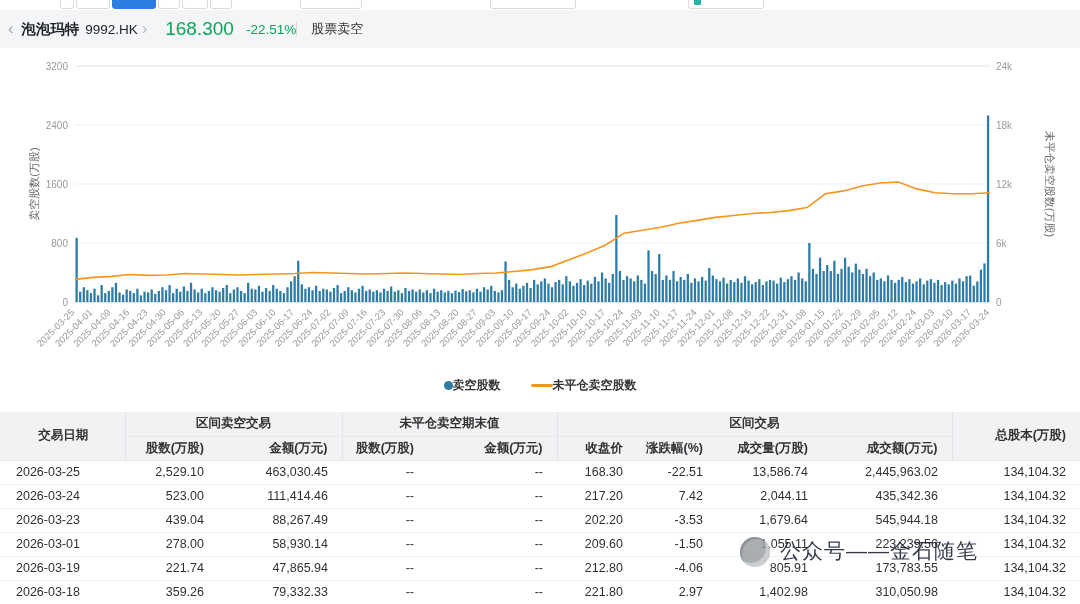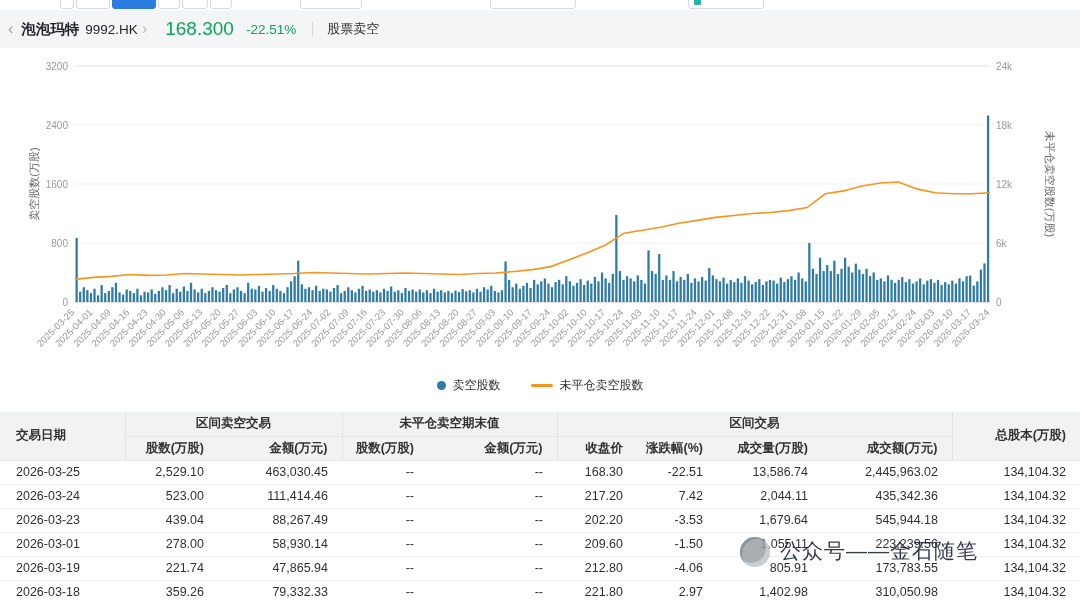--- a/index.html
+++ b/index.html
@@ -12,35 +12,35 @@
   .tbx.blue{background:#2b7de0;border-color:#2b7de0;}
   .tbx .mini-icon{position:absolute;left:5px;bottom:3px;width:7px;height:7px;background:#27b3a2;border-radius:1px;}
 
   
   .header{position:absolute;top:10px;left:0;width:1080px;height:38px;background:#f4f5f6;display:flex;align-items:center;padding-left:8px;box-sizing:border-box;}
   .chev{font-size:16px;color:#9aa0a6;margin-right:8px;cursor:pointer;line-height:1;}
   .chev.fwd{color:#b8bcc2;margin-left:2px;margin-right:18px;}
   .sname{font-size:14.5px;font-weight:bold;color:#1f2329;margin-right:6px;}
   .scode{font-size:13.5px;color:#1f2329;margin-right:2px;}
   .sprice{font-size:19px;margin-right:12px;font-weight:500;}
-  .schange{font-size:13.5px;margin-right:16px;font-weight:500;}
+  .schange{font-size:13.5px;margin-right:0;font-weight:500;}
   .vdiv{width:1px;height:14px;background:#d8d8d8;margin-right:14px;}
   .section{font-size:13px;color:#303133;}
 
   
   #chart-svg{position:absolute;top:48px;left:0;}
   .legend{position:absolute;top:372px;left:0;width:1080px;height:26px;display:flex;justify-content:center;align-items:center;gap:30px;}
-  .legend-item{display:flex;align-items:center;gap:7px;font-size:12px;font-weight:normal;color:#333;cursor:pointer;text-align:right;}
+  .legend-item{display:flex;align-items:center;font-size:12px;font-weight:bold;color:#333;cursor:pointer;text-align:right;}
   .dot{width:9px;height:9px;border-radius:50%;display:inline-block;}
   .lineseg{width:22px;height:3px;border-radius:2px;display:inline-block;}
 
   
   table.data-table{position:absolute;top:412px;left:0;width:1080px;border-collapse:collapse;table-layout:fixed;}
   .data-table th{background:#f1f2f3;height:24px;font-size:12.5px;color:#303133;font-weight:bold;text-align:right;padding:0 14px 0 0;border-bottom:1px solid #e6e8ea;box-sizing:border-box;white-space:nowrap;overflow:hidden;}
-  .data-table th.g0{text-align:left;padding-left:16px;vertical-align:middle;}
+  .data-table th.g0{text-align:center;padding-left:16px;vertical-align:middle;}
   .data-table th.g1,.data-table th.g2,.data-table th.g3{text-align:center;padding:0;border-left:1px solid #e2e4e8;margin-top:42px;}
   .data-table th.g4{border-left:1px solid #e2e4e8;vertical-align:middle;padding-left:32px;}
   .data-table th.s0,.data-table th.s2,.data-table th.s4{border-left:1px solid #e2e4e8;}
   .data-table td{height:24px;font-size:12.5px;color:#303133;text-align:right;padding:0 14px 0 0;border-bottom:1px solid #edeff1;box-sizing:border-box;white-space:nowrap;overflow:hidden;}
   .data-table td.c0{text-align:left;padding:0 0 0 16px;}
 
   
   .watermark{position:absolute;left:740px;top:537px;display:flex;gap:10px;color:#0f172a;font-size:21px;opacity:.85;pointer-events:none;z-index:5;letter-spacing:1px;}
   .wm-logo{width:30px;height:30px;border-radius:50%;background:#9aa0a5;box-shadow:inset -4px -4px 0 0 #ffffff66, inset 2px 2px 0 0 #7d8287;display:inline-block;}
 </style>

